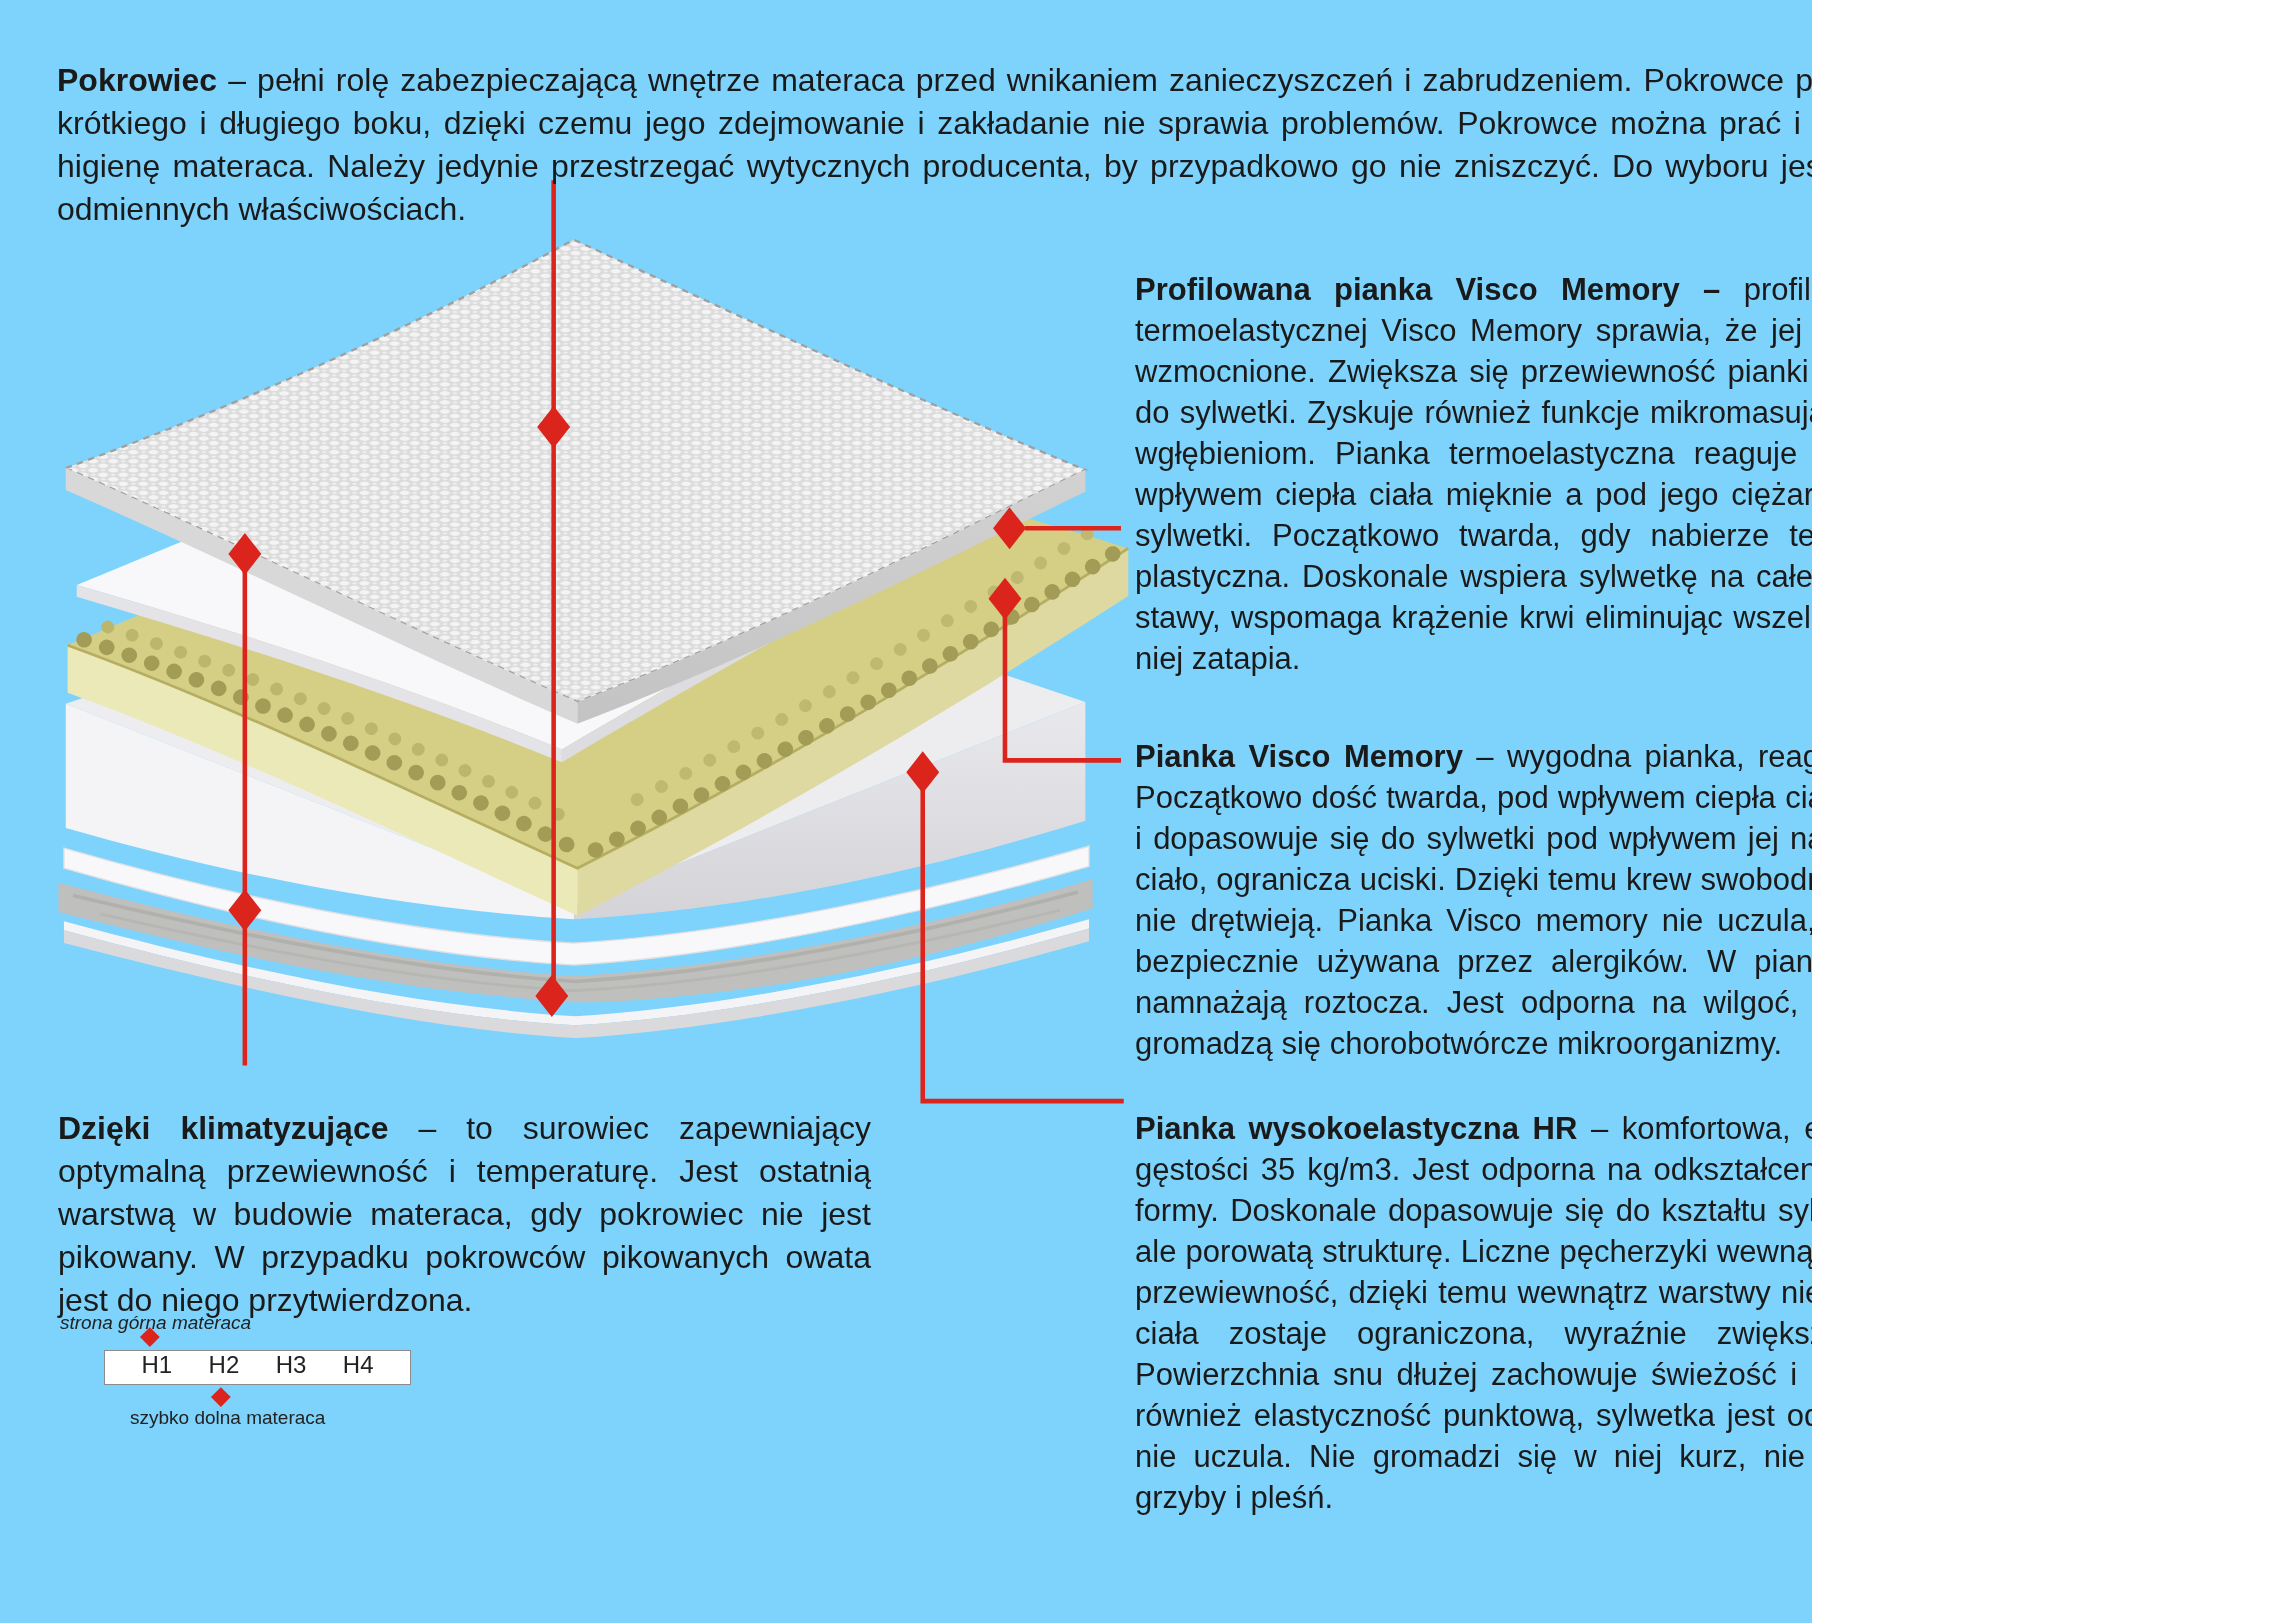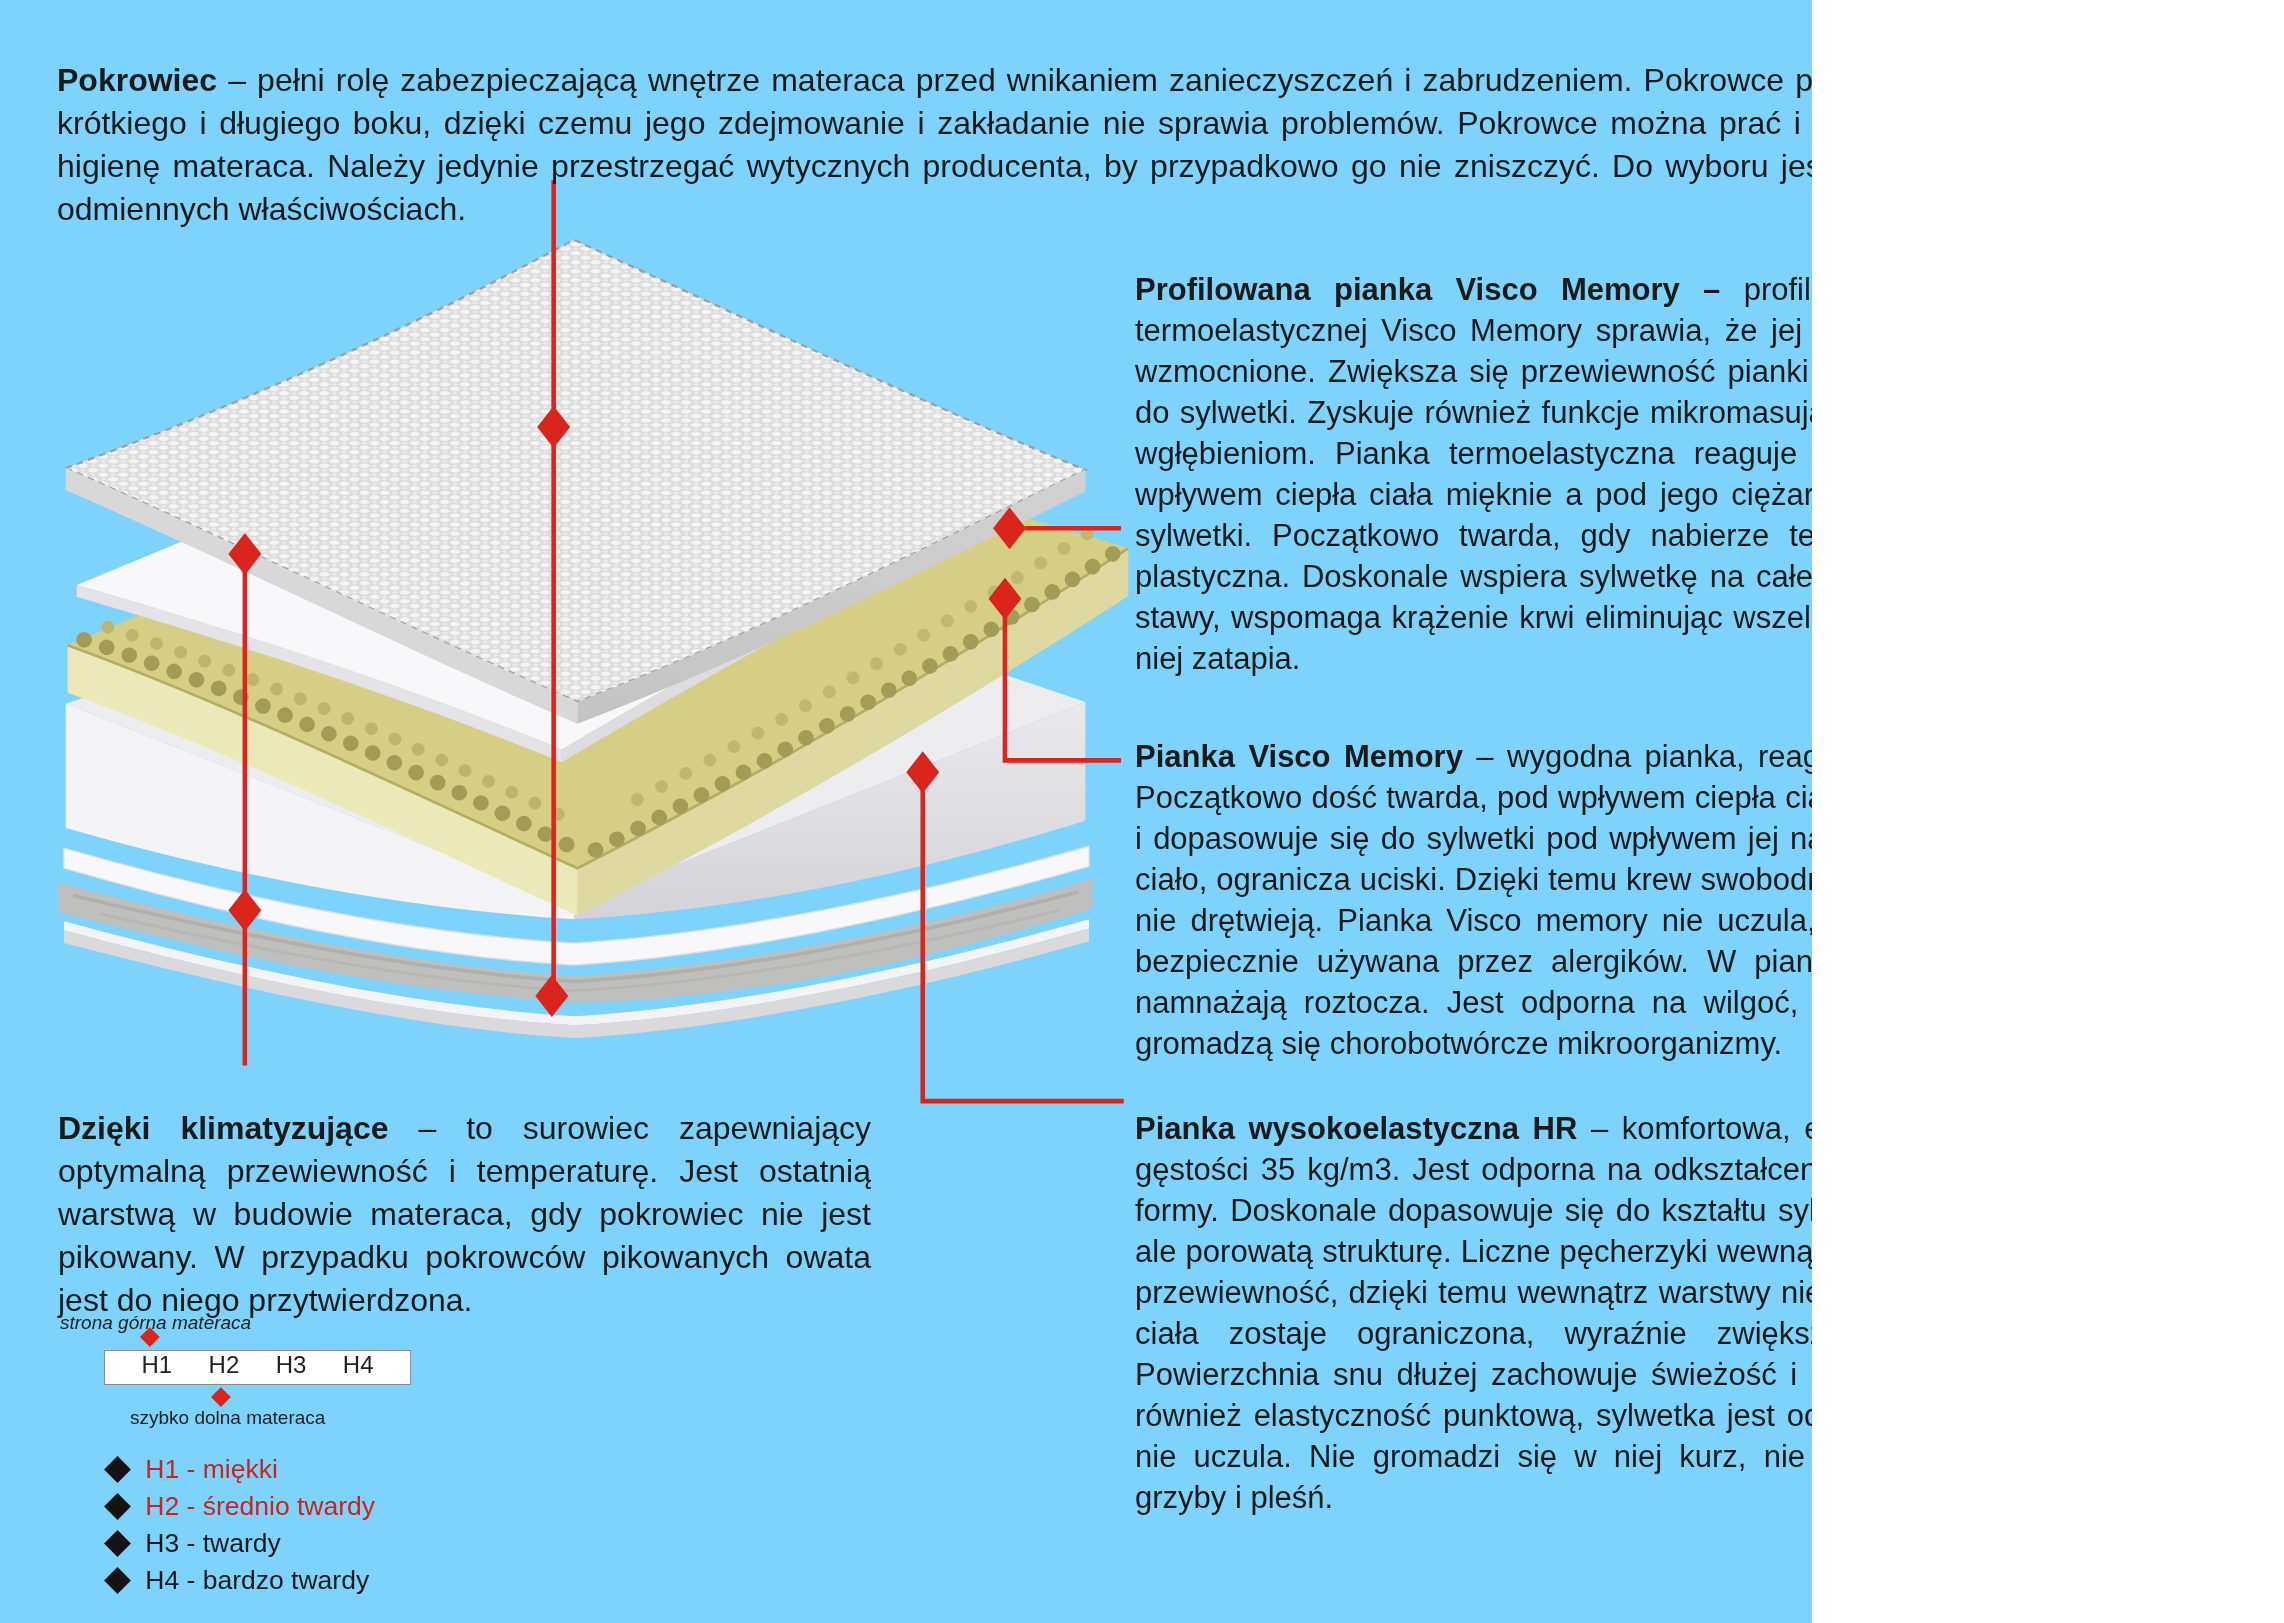--- a/index.html
+++ b/index.html
@@ -143,33 +143,15 @@
   <div class="hbox">
     <span>H1</span>
     <span>H2</span>
     <span>H3</span>
     <span>H4</span>
   </div>
 
   <div class="dmd red" style="left:214px;top:1390px;"></div>
   <div class="small-label" style="left:130px;top:1407px;">szybko dolna materaca</div>
 
-  <div class="legend">
-    <div class="row hot">
-      <span class="bullet"></span>
-      <span class="lbl">H1 - miękki</span>
-    </div>
-    <div class="row hot">
-      <span class="bullet"></span>
-      <span class="lbl">H2 - średnio twardy</span>
-    </div>
-    <div class="row">
-      <span class="bullet"></span>
-      <span class="lbl">H3 - twardy</span>
-    </div>
-    <div class="row">
-      <span class="bullet"></span>
-      <span class="lbl">H4 - bardzo twardy</span>
-    </div>
-  </div>
 
 </div>
 
 
 </body></html>

